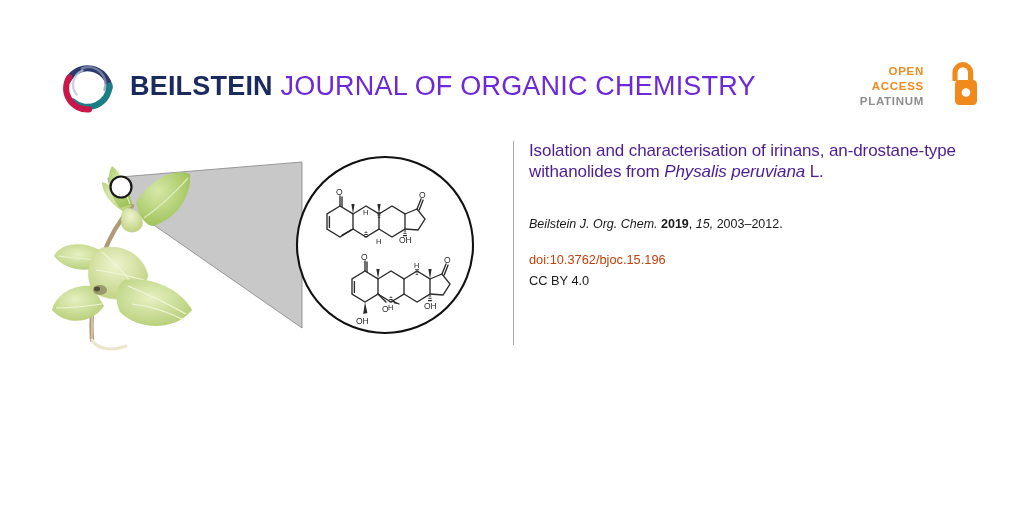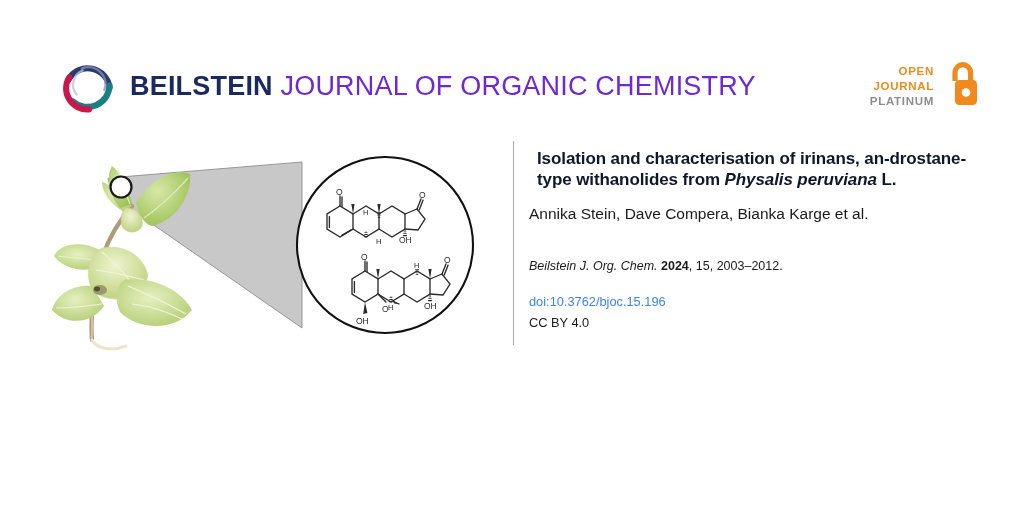--- a/index.html
+++ b/index.html
@@ -52,21 +52,21 @@
   }
 
   
   #oa-badge {
     position: absolute;
     right: 44px;
     top: 58px;
     height: 56px;
     display: flex;
     align-items: center;
-    gap: 10px;
+    gap: 20px;
   }
   #oa-badge .oa-lines {
     text-align: right;
     font-family: "Liberation Sans Narrow", "Liberation Sans", sans-serif;
     font-size: 11.5px;
     font-weight: bold;
     letter-spacing: 0.7px;
     line-height: 15px;
   }
   #oa-badge .oa-open,
@@ -89,52 +89,52 @@
     left: 513px;
     top: 141px;
     width: 470px;
     padding-left: 15px;
     border-left: 1.5px solid #a9a9a9;
     box-sizing: content-box;
     min-height: 204px;
   }
 
   #article-title {
-    margin: 8px;
+    margin: 0;
     font-size: 17px;
-    font-weight: bold;
+    font-weight: normal;
     line-height: 20.5px;
-    color: #0f172a;
+    color: #4c1d95;
     letter-spacing: -0.1px;
     max-width: 432px;
   }
   #article-title .ital { font-style: italic; }
 
   #article-authors {
     margin: 14px 0 0 0;
     font-size: 15.5px;
     color: #1a1a1a;
     line-height: 20px;
   }
 
   #article-citation {
     margin: 34px 0 0 0;
     font-size: 12.5px;
     color: #1a1a1a;
     line-height: 17px;
   }
   #article-citation .cit-journal { font-style: italic; margin-top: 30px; }
   #article-citation .cit-year { font-weight: bold; }
-  #article-citation .cit-volume { }
+  #article-citation .cit-volume { font-style: italic; }
   #article-citation .cit-pages { font-style: normal; margin-top: 42px; }
 
   #article-doi {
     margin: 17px 0 0 0;
     font-size: 12.8px;
-    color: #3b82f6;
+    color: #c2410c;
     line-height: 19px;
   }
   #article-license {
     margin: 2px 0 0 0;
     font-size: 12.8px;
     color: #1a1a1a;
     line-height: 19px;
   }
 </style>
 </head>
@@ -156,21 +156,21 @@
     </svg>
   </div>
 
   <div id="journal-wordmark">
     <span class="wm-bold">BEILSTEIN</span><span class="wm-light"> JOURNAL OF ORGANIC CHEMISTRY</span>
   </div>
 
   <div id="oa-badge">
     <div class="oa-lines">
       <div class="oa-open">OPEN</div>
-      <div class="oa-access">JOURNAL</div>
+      <div class="oa-access">ACCESS</div>
       <div class="oa-platinum">PLATINUM</div>
     </div>
     <span>
       <svg width="36" height="48" viewBox="0 0 36 48">
 
         <path d="M 11 21 L 11 12.5 A 7.8 7.8 0 0 1 26.6 12.5 L 26.6 21" fill="none" stroke="#f08a1d" stroke-width="5.2" stroke-linecap="butt"></path>
 
         <rect x="11" y="20" width="22" height="25" rx="4.2" ry="4.2" fill="#f08a1d"></rect>
 
         <circle cx="22" cy="32.5" r="4.3" fill="#ffffff"></circle>
@@ -344,19 +344,18 @@
 
       <circle cx="345" cy="105" r="88" fill="none" stroke="#111111" stroke-width="2.1"></circle>
     </g>
   </svg>
 </div>
 
 <div id="article-panel">
 
   <h1 id="article-title"><span>Isolation and characterisation of irinans, an-drostane-type withanolides from </span><span class="ital">Physalis peruviana</span><span> L.</span></h1>
 
-  <p id="article-authors">Annika Stein, Dave Compera, Bianka Karge et al.</p>
-
-  <p id="article-citation"><span class="cit-journal">Beilstein J. Org. Chem.</span> <span class="cit-year">2024</span>, <span class="cit-volume">15,</span> <span class="cit-pages">2003–2012.</span></p>
+
+  <p id="article-citation"><span class="cit-journal">Beilstein J. Org. Chem.</span> <span class="cit-year">2019</span>, <span class="cit-volume">15,</span> <span class="cit-pages">2003–2012.</span></p>
 
   <p id="article-doi">doi:10.3762/bjoc.15.196</p>
   <p id="article-license">CC BY 4.0</p>
 </div>
 
 </body></html>

